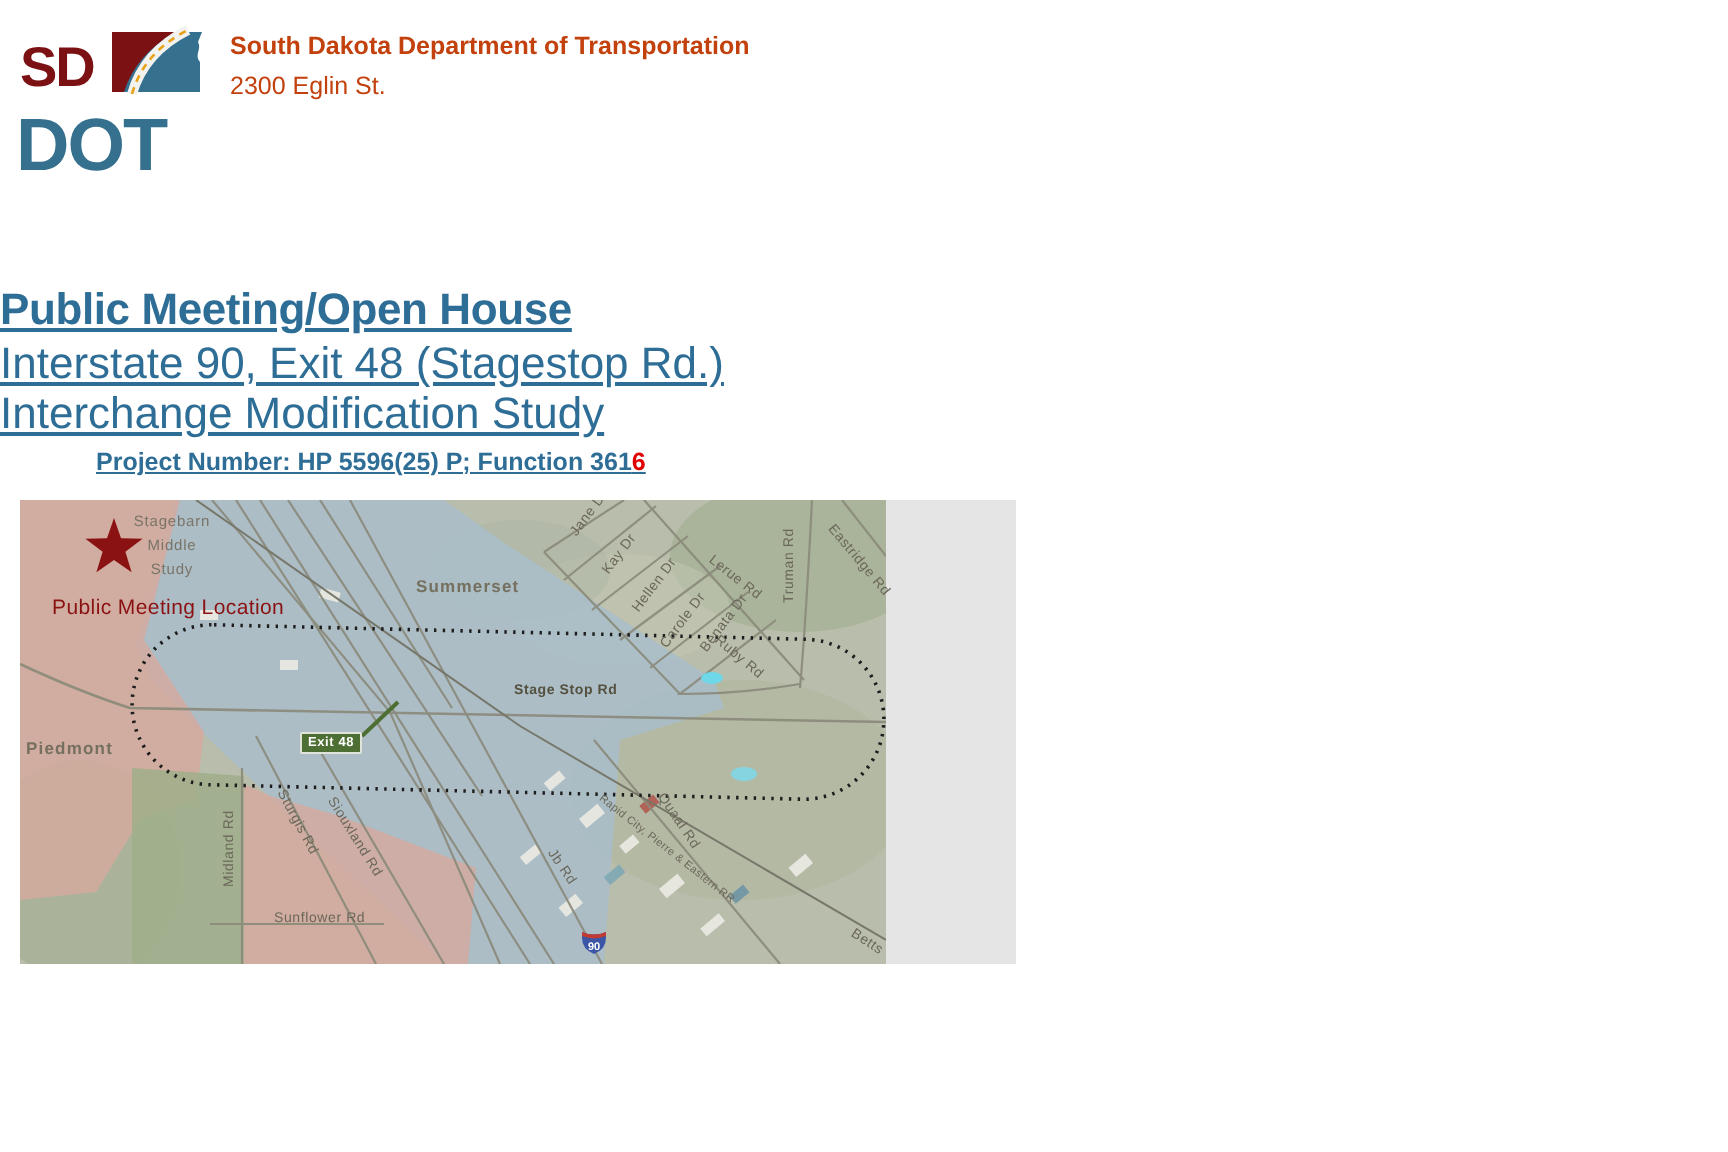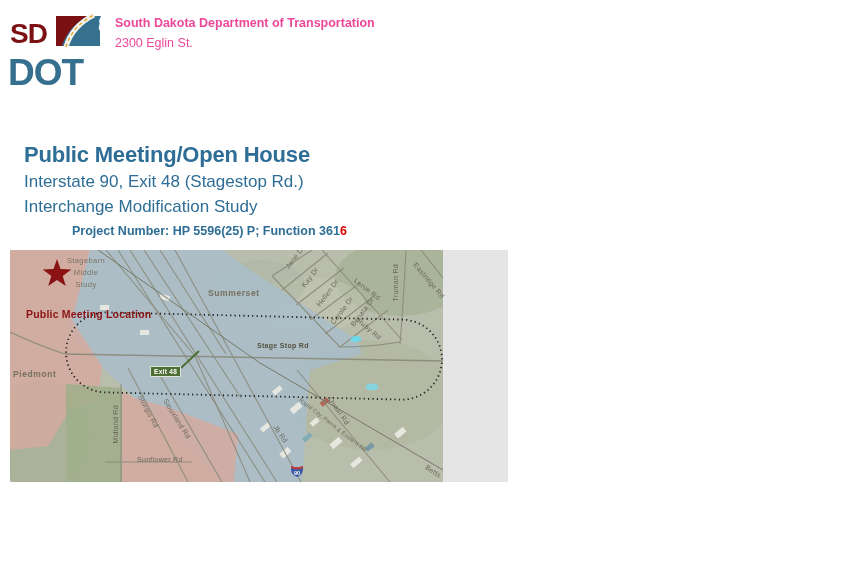--- a/index.html
+++ b/index.html
@@ -3,39 +3,39 @@
 <meta charset="utf-8">
 <style>
   * { margin:0; padding:0; box-sizing:border-box; }
   html,body { background:#ffffff; }
   .page {
     position:relative; width:864px; height:576px; background:#fff;
     font-family:"Liberation Sans", sans-serif; overflow:hidden;
   }
   
   .logo { position:absolute; left:8px; top:12px; }
-  .org  { position:absolute; left:115px; top:13px; color:#ec4899;
+  .org  { position:absolute; left:115px; top:13px; color:#c2410c;
           font-size:12.5px; line-height:20px; }
   .org .b { font-weight:bold; }
   
-  .titles { position:absolute; left:24px; top:141px; color:#2e6e96; }
+  .titles { position:absolute; left:0; top:141px; color:#2e6e96;text-decoration:underline; }
   .titles h1 { font-size:22px; font-weight:bold; line-height:28px; letter-spacing:-0.2px; }
-  .titles .sub { font-size:17px; line-height:25px; }
+  .titles .sub { font-size:22px; line-height:25px; }
   .titles .proj { font-size:12.5px; font-weight:bold; line-height:20px; margin-top:2px;margin-left:48px; }
   .titles .proj .red { color:#e00000; }
   
   .map { position:absolute; left:10px; top:250px; width:498px; height:232px;
          overflow:hidden; background:#e5e5e5; }
   .map svg.base { position:absolute; left:0; top:0; }
   .mlbl { position:absolute; white-space:nowrap; color:#6b675a;
           font-size:7px; letter-spacing:0.3px; transform-origin:left center; }
   .town { font-size:8.5px; font-weight:bold; color:#75705f; letter-spacing:0.6px; }
   .school { left:52px; top:5px; width:48px; text-align:center; color:#7a7468;
             font-size:7.5px; line-height:12px; letter-spacing:0.4px; }
-  .meeting { left:16px; top:58px; font-size:10.5px; font-weight:bold; color:#8b1212;
+  .meeting { left:16px; top:48px; font-size:10.5px; font-weight:normal; color:#8b1212;
              letter-spacing:0.2px; }
   .stagestop { font-size:7px; font-weight:bold; color:#55513f; }
   .exitsign { position:absolute; left:140px; top:116px; background:#4d6f33;
               border:1px solid #dfe3d8; color:#fff; font-size:6.5px; font-weight:bold;
               padding:1px 3px; border-radius:1px; letter-spacing:0.3px; }
   .rr { font-size:5.5px; letter-spacing:0.2px; }
 </style>
 </head>
 <body>
 

